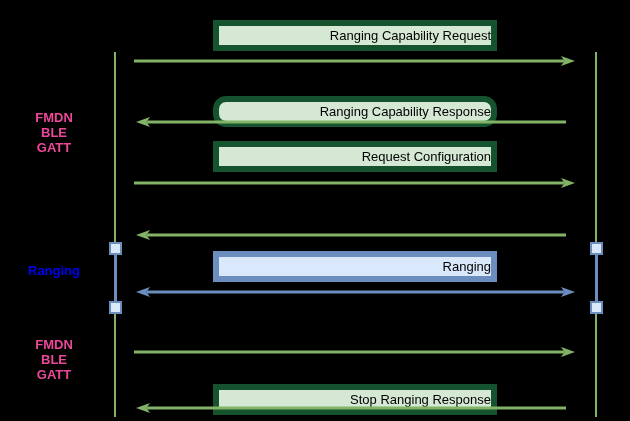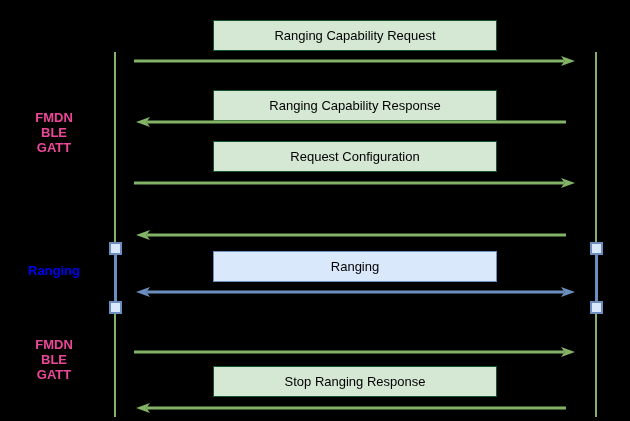--- a/index.html
+++ b/index.html
@@ -17,27 +17,27 @@
   #act-bar-right{left:595px;}
   .act-square{
     position:absolute;width:13px;height:13px;box-sizing:border-box;
     background:#dae8fc;border:2px solid #6c8ebf;
   }
   .sq-left{left:109px;} .sq-right{left:590px;}
   .sq-top{top:242px;} .sq-bottom{top:301px;}
   
   .msg-box{
     position:absolute;left:213px;width:284px;height:31px;box-sizing:border-box;
-    border:1px solid #14532d;background:#d5e8d4;color:#000;
-    display:flex;align-items:center;justify-content:center;
+    border:6px solid #14532d;background:#d5e8d4;color:#000;
+    display:flex;align-items:center;justify-content:flex-end;
     font-size:13px;line-height:13px;
   }
   .msg-box.blue{border-color:#6c8ebf;background:#dae8fc;}
-  #box1{top:20px;} #box2{top:90px;} #box3{top:141px;} #box4{top:197px;}
-  #box5{top:251px;} #box6{top:311px;} #box7{top:366px;}
+  #box1{top:20px;} #box2{top:96px;border-radius:13px;} #box3{top:141px;} #box4{top:197px;}
+  #box5{top:251px;} #box6{top:311px;} #box7{top:384px;}
   
   .arrow{position:absolute;left:131px;width:446px;height:14px;}
   #arr1{top:54px;} #arr2{top:115px;} #arr3{top:176px;} #arr4{top:228px;}
   #arr5{top:285px;} #arr6{top:345px;} #arr7{top:401px;}
   .green-ink line{stroke:#82b366;stroke-width:3;}
   .green-ink polygon{fill:#82b366;}
   .blue-ink line{stroke:#6c8ebf;stroke-width:3;}
   .blue-ink polygon{fill:#6c8ebf;}
   
   .side-label{

